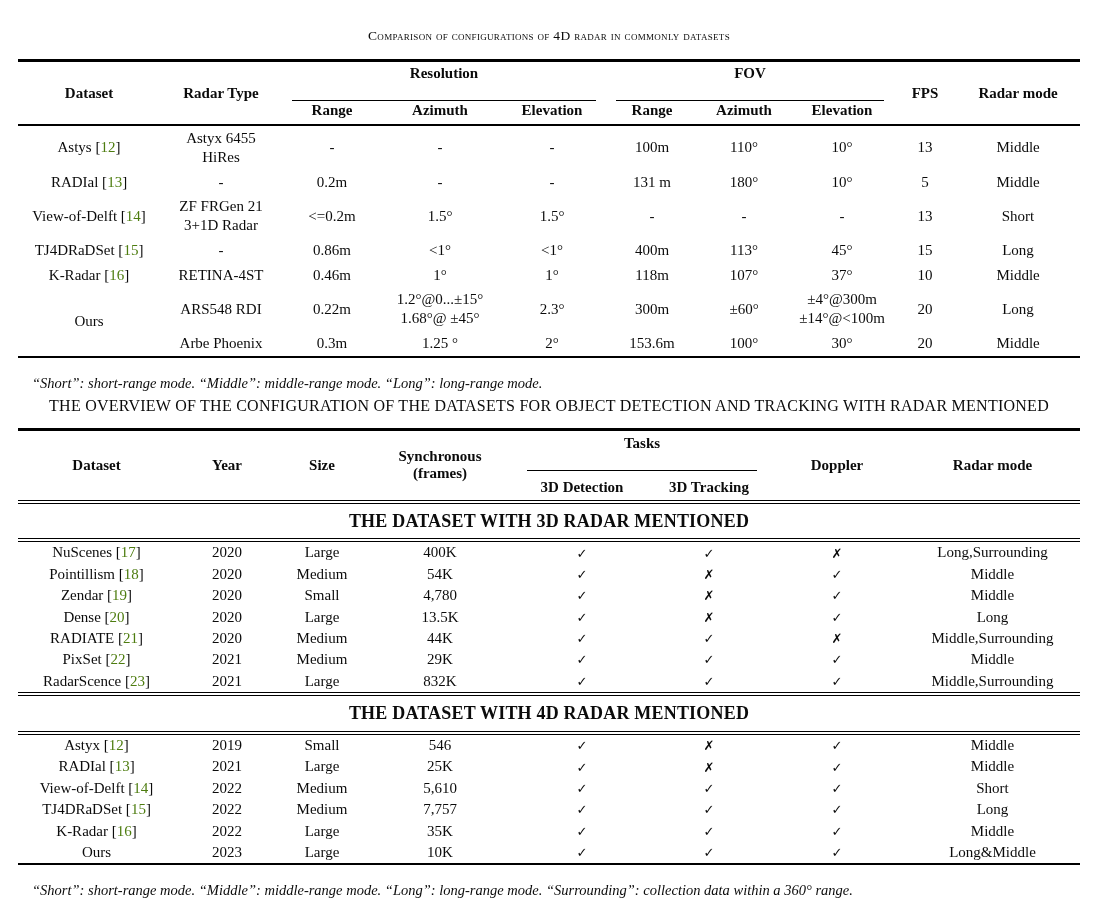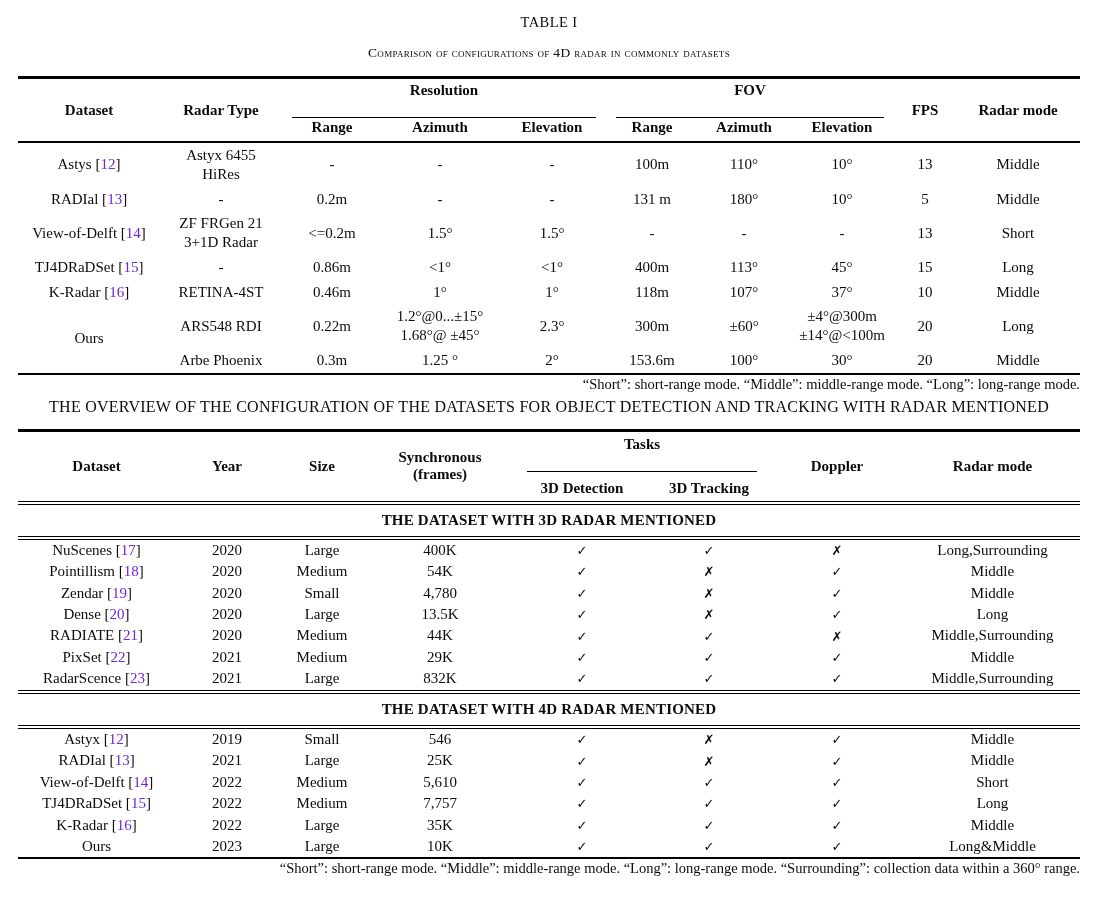--- a/index.html
+++ b/index.html
@@ -8,21 +8,21 @@
     width:1098px; height:918px; overflow:hidden;
     color:#0b0b0b;
     font-family:"Liberation Serif","DejaVu Serif",serif;
   }
   .sheet { width:1098px; height:918px; padding:8px 18px 0 18px; position:relative; }
 
   .tcaption {
     text-align:center; font-size:14.5px; margin-top:6px; letter-spacing:0.4px;
   }
   .tsubtitle1 {
-    text-align:center; font-size:13.5px; margin-top:14px;
+    text-align:center; font-size:13.5px; margin-top:20px;
     font-variant:small-caps; letter-spacing:0.3px;
   }
   .tsubtitle2 {
     text-align:center; font-size:16px; margin-top:5px; letter-spacing:0.25px;
   }
 
   table { border-collapse:collapse; width:100%; table-layout:fixed; }
   th, td { text-align:center; vertical-align:middle; white-space:pre-line; }
   th { font-weight:700; font-size:15px; padding:2px 2px; }
   td { font-size:15px; line-height:1.25; padding:3px 2px; }
@@ -36,38 +36,37 @@
     display:block; margin:0 10px; padding:0 0 18px 0;
     border-bottom:1.4px solid #000; font-weight:700;
   }
 
   #t2 { margin-top:13px; border-top:3px solid #000; border-bottom:2.5px solid #000; }
   #t2 thead { border-bottom:4px double #000; }
   #t2 thead th { padding:4px 2px; }
   #t2 td { line-height:1.16; padding:2px 2px; }
   #t2 tr.section td {
     border-top:4px double #000; border-bottom:4px double #000;
-    font-weight:700; font-size:15px; padding:7px 2px; letter-spacing:0.2px;margin-top:48px;
-  }
-
-  .cite { color:#6d28d9; }
+    font-weight:700; font-size:18px; padding:7px 2px; letter-spacing:0.2px;margin-top:48px;
+  }
+
+  .cite { color:#4d7c0f; }
   .mark { font-family:"DejaVu Sans","Liberation Sans",sans-serif; font-size:13px; }
   .x-mark { font-weight:700; }
 
   .footnote {
-    font-size:14.5px; margin-top:1px; padding-left:14px; text-align:right;
+    font-size:14.5px; margin-top:17px; padding-left:14px; text-align:left;font-style:italic;
   }
   .gap-caption { margin-top:38px; }
 </style>
 </head>
 <body>
 
 <div class="sheet">
 
-  <div class="tcaption">TABLE I</div>
   <div class="tsubtitle1">Comparison of configurations of 4D radar in commonly datasets</div>
 
   <table id="t1">
     <colgroup>
       <col style="width:142px">
         <col style="width:122px">
         <col style="width:100px">
         <col style="width:116px">
         <col style="width:108px">
       <col style="width:92px">

